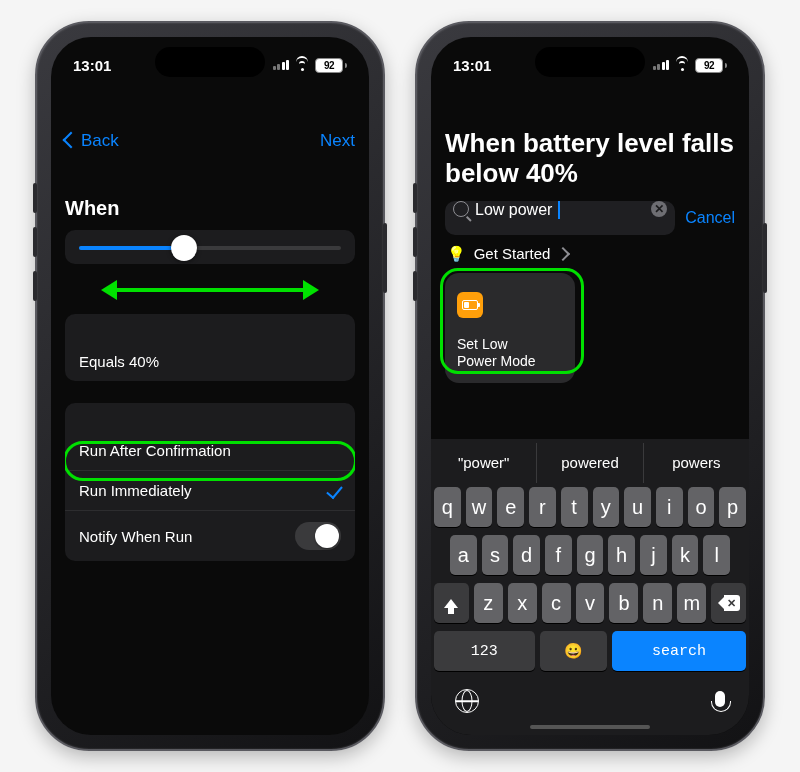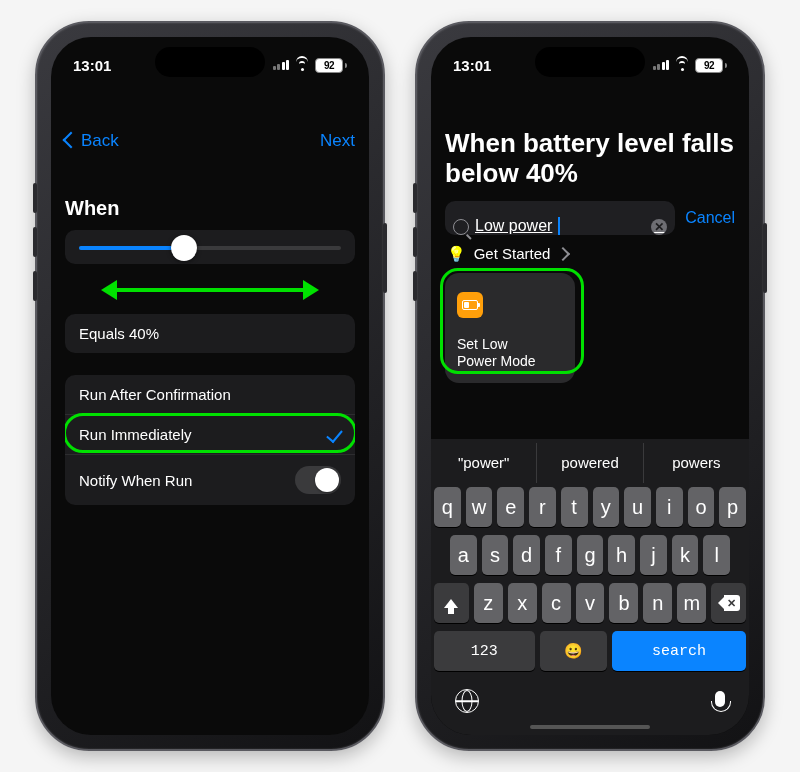--- a/index.html
+++ b/index.html
@@ -99,21 +99,21 @@
   .content{ padding: 0 14px; overflow:hidden; flex:1; position:relative;}
   h1.page-title{ font-size:20px; font-weight:700; margin:6px 0 10px; }
   h1.big-title{ font-size:26px; font-weight:700; line-height:1.15; margin: 14px 0 12px;}
   
   .group{ background:var(--cell-bg); border-radius:10px; overflow:hidden; margin-bottom:22px;}
   .row{
     padding:11px 14px; font-size:15px;
     display:flex; align-items:center; justify-content:space-between;
     border-top:0.5px solid rgba(255,255,255,0.08);
   }
-  .row:first-child{ border-top:none;}
+  .row:first-child{ border-top:none;margin-top:28px;}
   .check::after{
     content:""; width:7px; height:13px; border-right:2.5px solid var(--ios-blue); border-bottom:2.5px solid var(--ios-blue);
     transform:rotate(40deg); display:block; margin-right:2px;
   }
   .slider-row{ padding:16px 14px 14px; }
   .slider-track{
     position:relative; height:4px; background:#3a3a3c; border-radius:2px;
   }
   .slider-fill{ position:absolute; left:0; top:0; bottom:0; background:var(--ios-blue); border-radius:2px; width:40%;}
   .slider-thumb{ position:absolute; top:50%; left:40%; transform:translate(-50%,-50%); width:26px;height:26px;border-radius:50%;background:#fff; box-shadow:0 1px 4px rgba(0,0,0,.5);}
@@ -129,23 +129,22 @@
     content:""; position:absolute; top:0; width:0;height:0;
     border-top:10px solid transparent; border-bottom:10px solid transparent;
   }
   .anno-arrow::before{ left:-4px; border-right:16px solid var(--highlight);}
   .anno-arrow::after{ right:-4px; border-left:16px solid var(--highlight);}
   .hl-rect{ position:absolute; border:3px solid var(--highlight); border-radius:16px; pointer-events:none; box-sizing:border-box;}
   
   .searchbar{ display:flex; align-items:center; gap:10px; margin-bottom:10px;}
   .searchfield{
     flex:1; background:#1f1f22; border-radius:10px; height:34px;
-    display:flex; align-items:flex-end; padding:0 8px; gap:6px; color:#fff; font-size:16px;
+    display:flex; align-items:flex-start; padding:0 8px; gap:6px; color:#fff; font-size:16px;
     position:relative;
-    text-decoration:underline;
   }
   .mag-icon{ width:14px;height:14px;border:1.5px solid #8e8e93;border-radius:50%; position:relative;}
   .mag-icon::after{content:"";position:absolute;right:-4px;bottom:-4px;width:6px;height:1.5px;background:#8e8e93;transform:rotate(45deg);}
   .caret{ width:2px; height:18px; background:var(--ios-blue);}
   .clear-btn{ width:16px;height:16px;border-radius:50%;background:#6e6e73; color:#1c1c1e; font-size:12px; line-height:16px; text-align:center; font-weight:700;}
   .cancel-link{ color:var(--ios-blue); font-size:16px;}
   .get-started{ display:flex; align-items:center; gap:8px; font-size:15px; margin:6px 2px 10px; color:#fff;}
   .bulb-icon{ color:#32aaff; font-size:15px; filter:brightness(1.2);}
   .chev-right::after{ content:""; display:inline-block; width:8px;height:8px; border-right:2px solid #8e8e93; border-top:2px solid #8e8e93; transform:rotate(45deg);}
   .tile{

